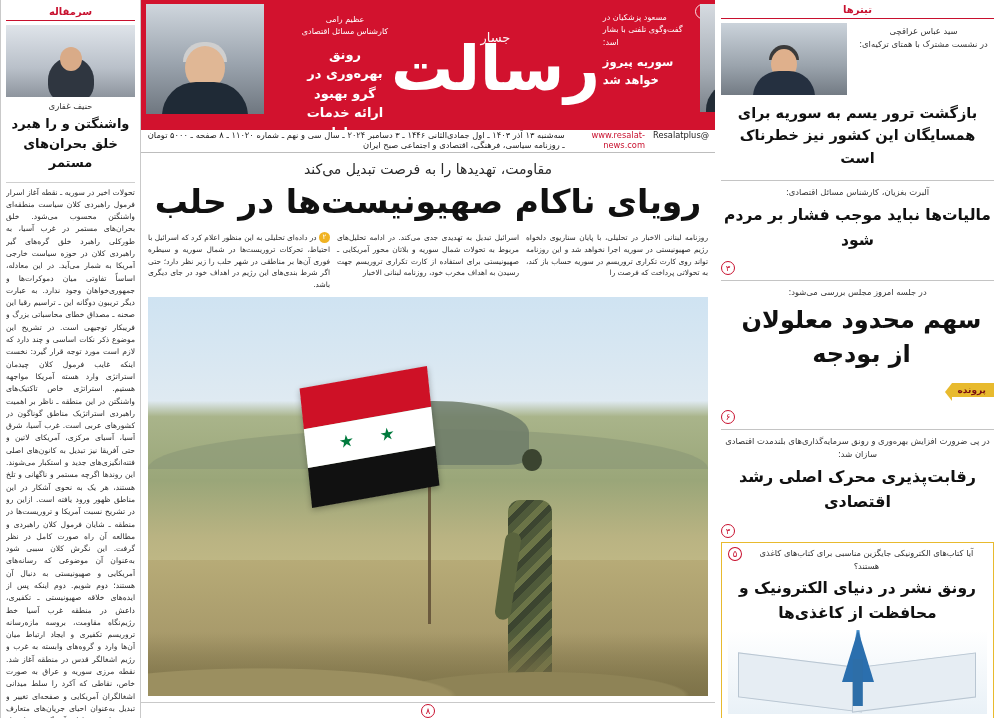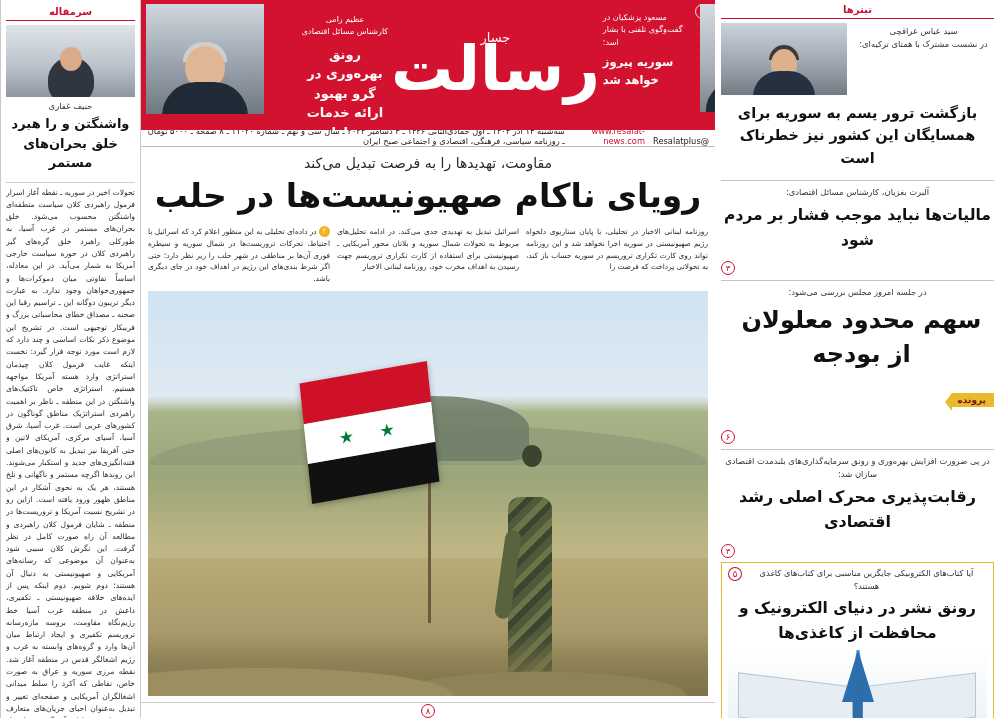--- a/index.html
+++ b/index.html
@@ -203,26 +203,26 @@
     border: 1px solid rgba(255,255,255,.85);
     border-radius: 50%;
     width: 15px; height: 15px;
     line-height: 13px;
     text-align: center;
   }
   .pagemark.r { right: 5px; }
   .pagemark.l { left: 5px; }
 
   .infobar {
-    height: 17px;
+    height: 23px;
     background: #fff;
     border-bottom: 1px solid #bdbdbd;
     display: flex;
     flex-direction: row-reverse;
-    align-items: flex-end;
+    align-items: flex-start;
     font-size: 8.3px;
     color: #222;
     padding: 0 6px;
     gap: 8px;
   }
   .infobar .site { color: #c8102e; }
   .infobar .spacer { flex: 1; }
 
   .kicker {
     font-size: 14px;
@@ -442,21 +442,21 @@
   .badge-row { text-align: left; }
   .badge-row.right { text-align: right; }
   .ribbon {
     position: relative;
     display: inline-block;
     background: #e8ba2e;
     color: #7a1010;
     font-size: 9px;
     font-weight: bold;
     padding: 2px 8px 2px 6px;
-    margin: 18px 0;
+    margin: 8px 0;
   }
   .ribbon::after {
     content: "";
     position: absolute;
     left: -7px; top: 0;
     border-top: 9px solid transparent;
     border-bottom: 9px solid transparent;
     border-right: 7px solid #e8ba2e;
   }
   .lc-bottom-box {

